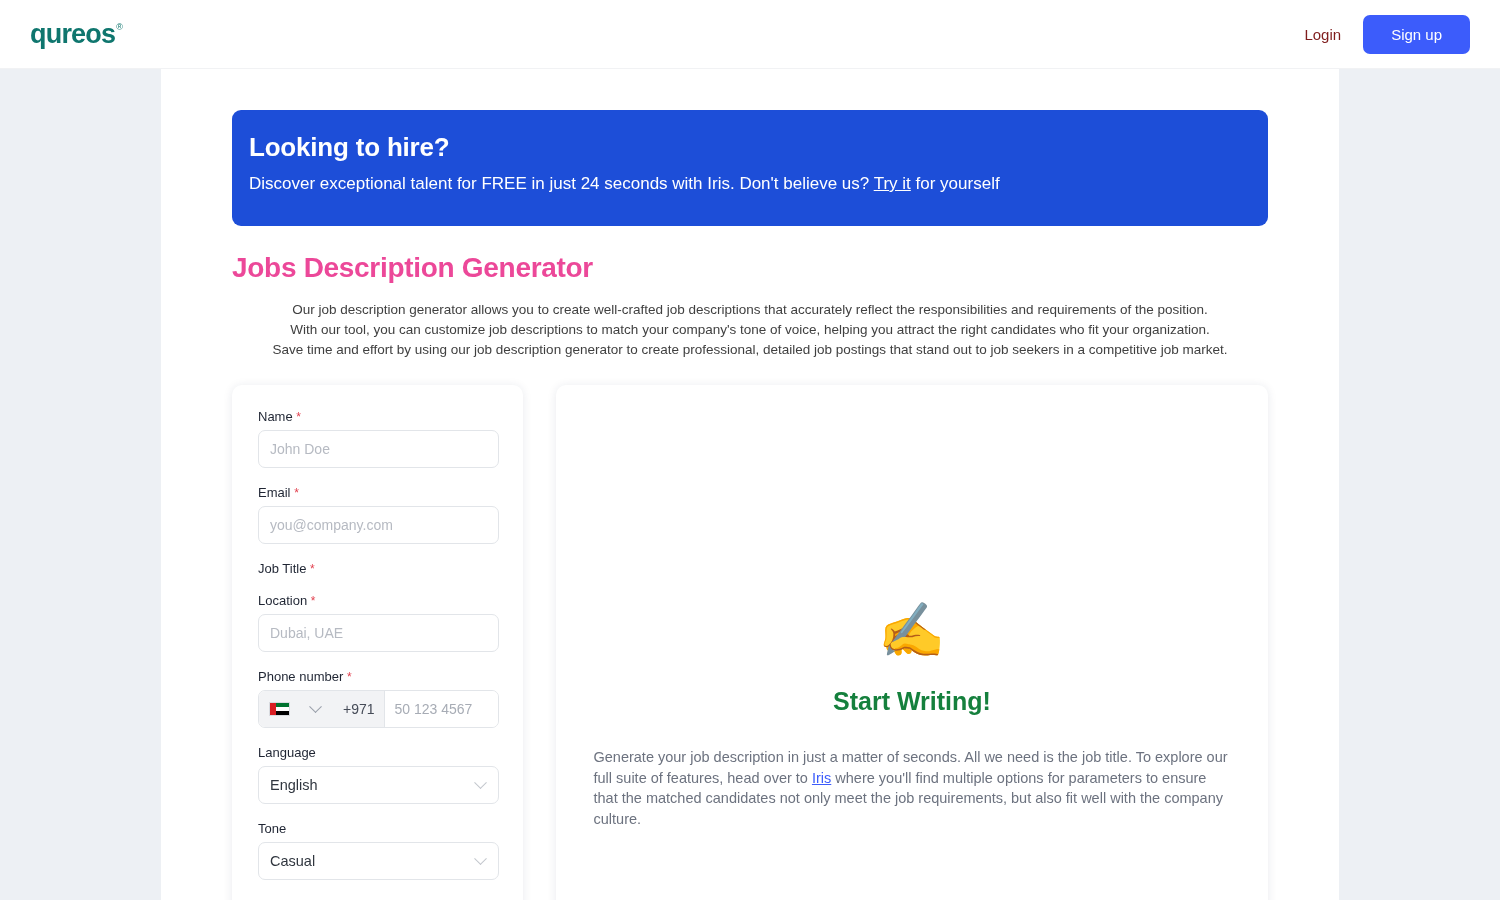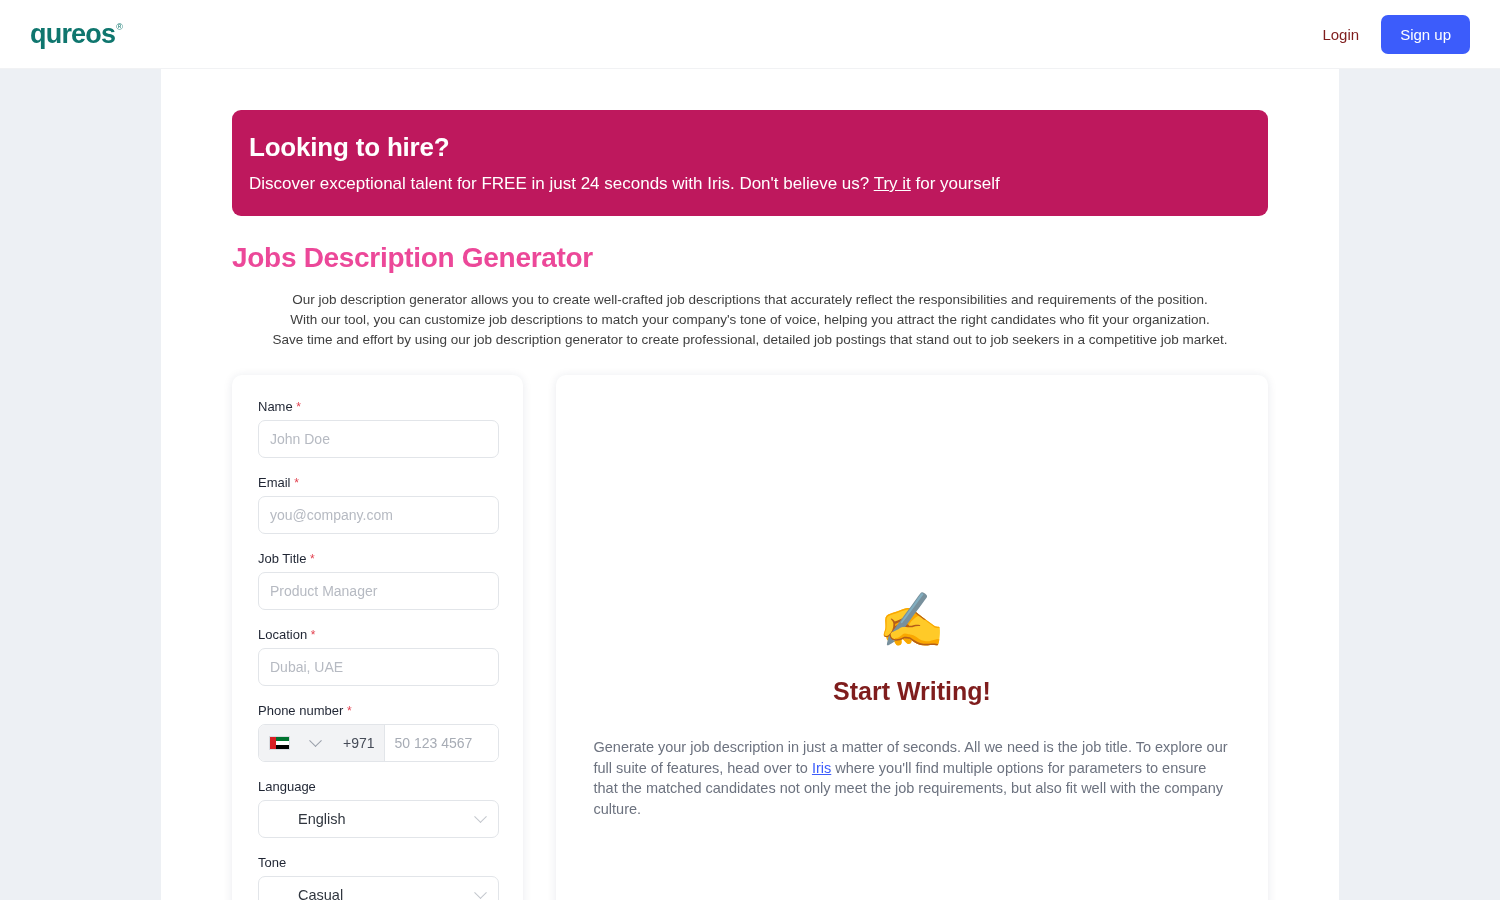--- a/index.html
+++ b/index.html
@@ -49,21 +49,21 @@
     color: #7f1d1d;
     text-decoration: none;
     cursor: pointer;
   }
   .signup-btn {
     background: #3c5cfb;
     color: #ffffff;
     font-size: 15px;
     border: none;
     border-radius: 7px;
-    padding: 11px 19px;
+    padding: 11px 28px;
     cursor: pointer;
     font-family: "Liberation Sans", sans-serif;
   }
 
   
   .page-bg {
     position: relative;
     width: 1500px;
     height: 831px;
     background: #edf0f4;
@@ -75,23 +75,23 @@
     width: 1178px;
     min-height: 831px;
     background: #ffffff;
   }
   .inner {
     padding: 41px 71px 0 71px;
   }
 
   
   .banner {
-    background: #be185d;
+    background: #1d4ed8;
     border-radius: 9px;
-    padding: 22px 18px 22px 17px;
+    padding: 22px 18px 32px 17px;
     color: #ffffff;
   }
   .banner h2 {
     margin: 0 0 11px 0;
     font-size: 26px;
     font-weight: bold;
     letter-spacing: -0.2px;
   }
   .banner p {
     margin: 0;
@@ -229,21 +229,21 @@
     width: 241px;
     height: 38px;
     border: 1px solid #e2e5e9;
     border-radius: 7px;
     display: flex;
     align-items: center;
     padding: 0 11px;
     background: #ffffff;
     cursor: pointer;
   }
-  .select-value { font-size: 14.5px; color: #30363f; margin-left: 28px; }
+  .select-value { font-size: 14.5px; color: #30363f; }
   .select-chev {
     position: absolute;
     right: 13px;
     width: 9px; height: 9px;
     border-right: 1.3px solid #c3c7cd;
     border-bottom: 1.3px solid #c3c7cd;
     transform: rotate(45deg) translate(-2px,-2px);
   }
 
   
@@ -251,21 +251,21 @@
     font-size: 54px;
     line-height: 1;
     margin-top: 178px;
     color: #22262e;
     user-select: none;
   }
   .result-title {
     margin: 30px 0 0 0;
     font-size: 25px;
     font-weight: bold;
-    color: #7f1d1d;
+    color: #15803d;
   }
   .result-text {
     margin: 31px auto 0 auto;
     max-width: 637px;
     font-size: 14.5px;
     line-height: 20.5px;
     color: #6c727f;
     text-align: left;
   }
   .result-text a { color: #3c5cfb; text-decoration: underline; text-align: center; }
@@ -310,21 +310,20 @@
             <input class="txt-input" type="text" placeholder="John Doe" style="">
           </div>
 
           <div class="field">
             <label class="field-label"><span>Email</span> <span class="req">*</span></label>
             <input class="txt-input" type="text" placeholder="you@company.com" style="">
           </div>
 
           <div class="field">
             <label class="field-label"><span>Job Title</span> <span class="req">*</span></label>
-            <input class="txt-input" type="text" placeholder="Product Manager" style="">
           </div>
 
           <div class="field">
             <label class="field-label"><span>Location</span> <span class="req">*</span></label>
             <input class="txt-input" type="text" placeholder="Dubai, UAE" style="">
           </div>
 
           <div class="field">
             <label class="field-label"><span>Phone number</span> <span class="req">*</span></label>
             <div class="phone-row">

